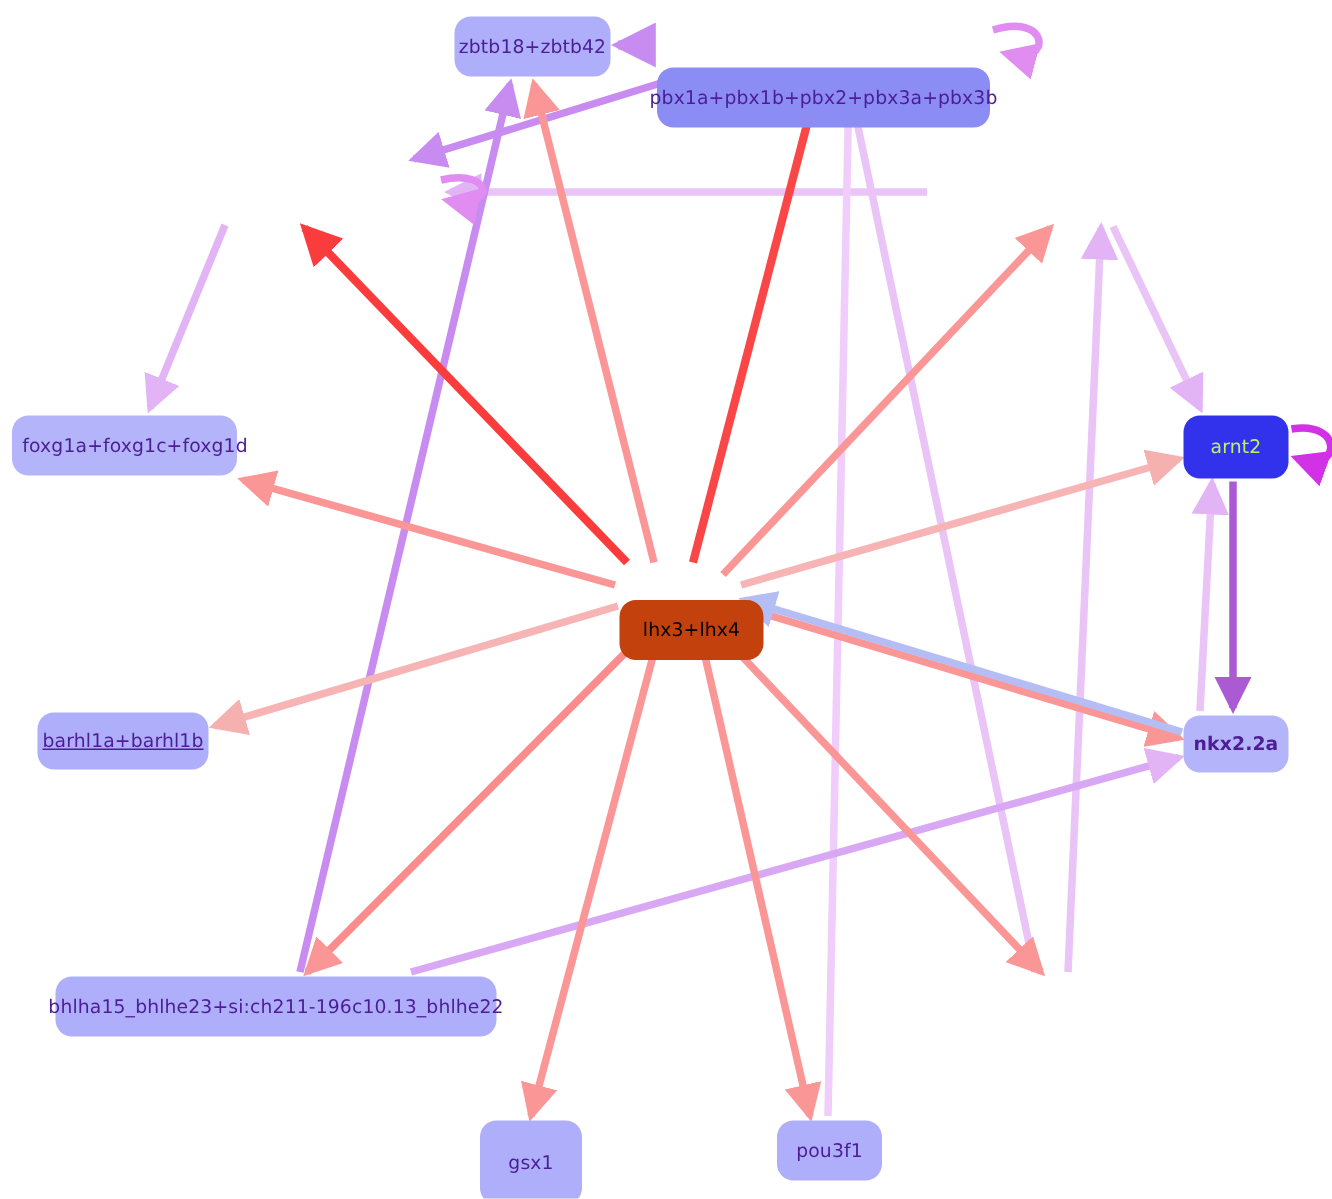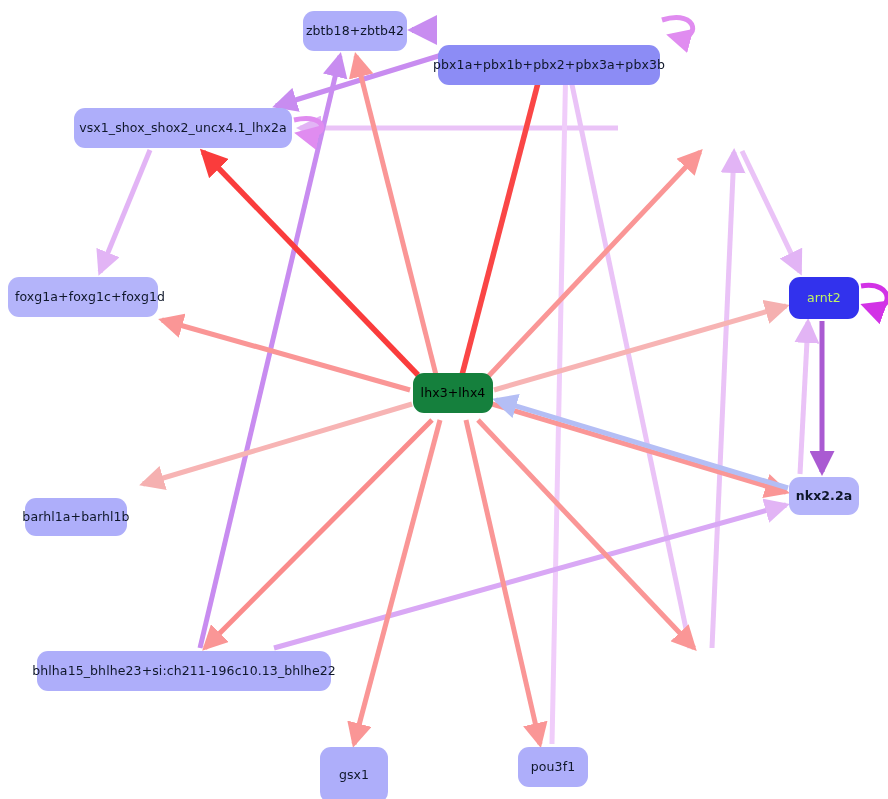--- a/index.html
+++ b/index.html
@@ -30,21 +30,21 @@
   .node {
     position: absolute;
     box-sizing: border-box;
     display: flex;
     align-items: center;
     justify-content: center;
     border-radius: 11px;
     font-size: 12.5px;
     line-height: 1;
     white-space: nowrap;
-    color: #0f172a;
+    color: #4c1d95;
     text-align: center;
     z-index: 5;
     letter-spacing: 0.1px;
   }
   .node.hub {
     color: #000000;
   }
   .node.highlight {
     color: #bef264;
   }
@@ -141,38 +141,35 @@
   </svg>
 
   <div class="node" style="left:303px;top:11px;width:104px;height:40px;background:#aeaefa;">
     <span>zbtb18+zbtb42</span>
   </div>
 
   <div class="node" style="left:438px;top:11px;width:222px;height:40px;background:#8c8cf5;margin-top:34px;">
     <span>pbx1a+pbx1b+pbx2+pbx3a+pbx3b</span>
   </div>
 
-  <div class="node" style="left:74px;top:108px;width:218px;height:40px;background:#aeaefa;">
-    <span>vsx1_shox_shox2_uncx4.1_lhx2a</span>
-  </div>
 
 
   <div class="node" style="left:8px;top:277px;width:150px;height:40px;background:#b4b4fa;padding-left:14px;">
     <span>foxg1a+foxg1c+foxg1d</span>
   </div>
 
   <div class="node highlight" style="left:789px;top:277px;width:70px;height:42px;background:#3232ed;">
     <span>arnt2</span>
   </div>
 
-  <div class="node hub" style="left:413px;top:373px;width:80px;height:40px;background:#15803d;">
+  <div class="node hub" style="left:413px;top:400px;width:96px;height:40px;background:#c2410c;">
     <span>lhx3+lhx4</span>
   </div>
 
-  <div class="node" style="left:25px;top:498px;width:102px;height:38px;background:#aeaefa;">
+  <div class="node" style="left:25px;top:475px;width:114px;height:38px;background:#aeaefa;text-decoration:underline;">
     <span>barhl1a+barhl1b</span>
   </div>
 
   <div class="node" style="left:789px;top:477px;width:70px;height:38px;background:#b4b4fa;font-weight:bold;">
     <span>nkx2.2a</span>
   </div>
 
   <div class="node" style="left:37px;top:651px;width:294px;height:40px;background:#aeaefa;">
     <span>bhlha15_bhlhe23+si:ch211-196c10.13_bhlhe22</span>
   </div>

